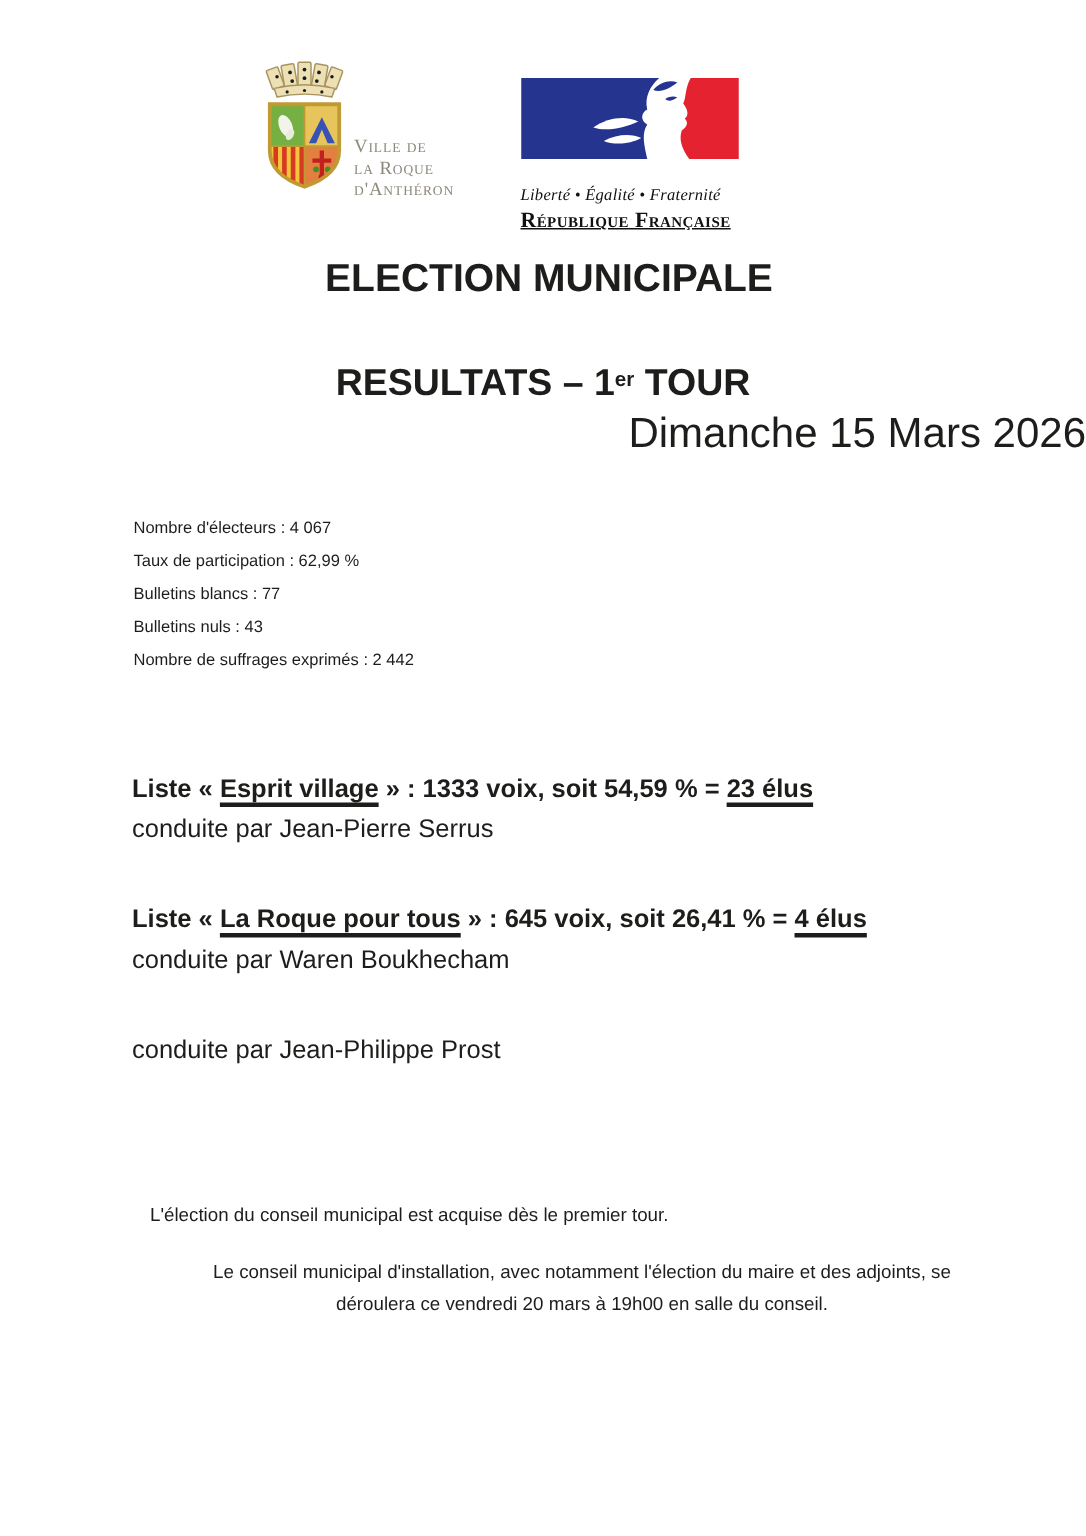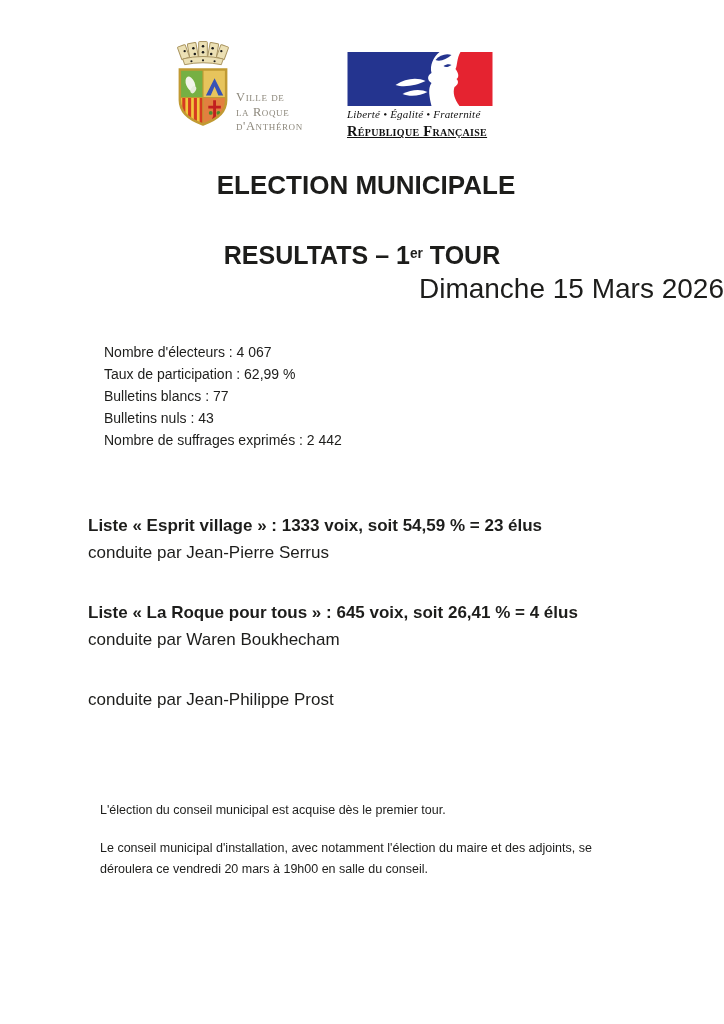--- a/index.html
+++ b/index.html
@@ -20,21 +20,21 @@
     font-family:"Liberation Serif",serif;
     font-variant:small-caps;
     font-size:12.5px;line-height:14.5px;
     letter-spacing:0.6px;
     color:#8d887c;
     white-space:nowrap;
   }
   .rf-logo{position:absolute;left:347px;top:52px;width:150px;}
   .rf-logo svg{display:block;}
   .rf-motto{
-    margin-top:2px;
+    margin-top:18px;
     font-family:"Liberation Serif",serif;
     font-style:italic;
     font-size:11px;line-height:13px;
     color:#111;
     white-space:nowrap;
     letter-spacing:0.2px;
   }
   .rf-title{
     margin-top:3px;
     font-family:"Liberation Serif",serif;
@@ -61,40 +61,41 @@
     font-size:0.55em;
     position:relative;top:-0.45em;
     vertical-align:baseline;
   }
   .date-line{
     position:absolute;left:0;top:272px;width:100%;
     text-align:right;
     font-size:28px;font-weight:normal;line-height:34px;
   }
   
-  .stats{position:absolute;left:104px;top:341px;font-size:14px;line-height:22px;}
+  .stats{position:absolute;left:89px;top:341px;font-size:11px;line-height:22px;}
   .stats p{margin:0;}
   .stats .ballots{}
   
   .lists{position:absolute;left:88px;top:512px;width:620px;}
   .list{margin:0 0 33px 0;}
   .list-heading{
     margin:0;
     font-size:17px;font-weight:bold;line-height:27px;
     white-space:nowrap;
   }
   .list-heading .u{
+    text-decoration:underline;
     text-decoration-thickness:2.5px;
     text-underline-offset:4px;
   }
   .list-leader{margin:0;font-size:17px;font-weight:normal;line-height:27px;}
   
   .notes{position:absolute;left:88px;top:788px;font-size:12.5px;line-height:21px;width:600px;}
   .notes p{margin:12px;}
-  .notes .para2{margin-top:17px;}
+  .notes .para2{margin-top:17px;text-align:center;}
 </style>
 </head>
 <body>
 
 <div class="page">
 
   <div class="city-logo">
     <svg width="54" height="90" viewBox="0 0 56 92" aria-hidden="true">
 
       <g fill="#ece0b4" stroke="#a8935f" stroke-width="1">

